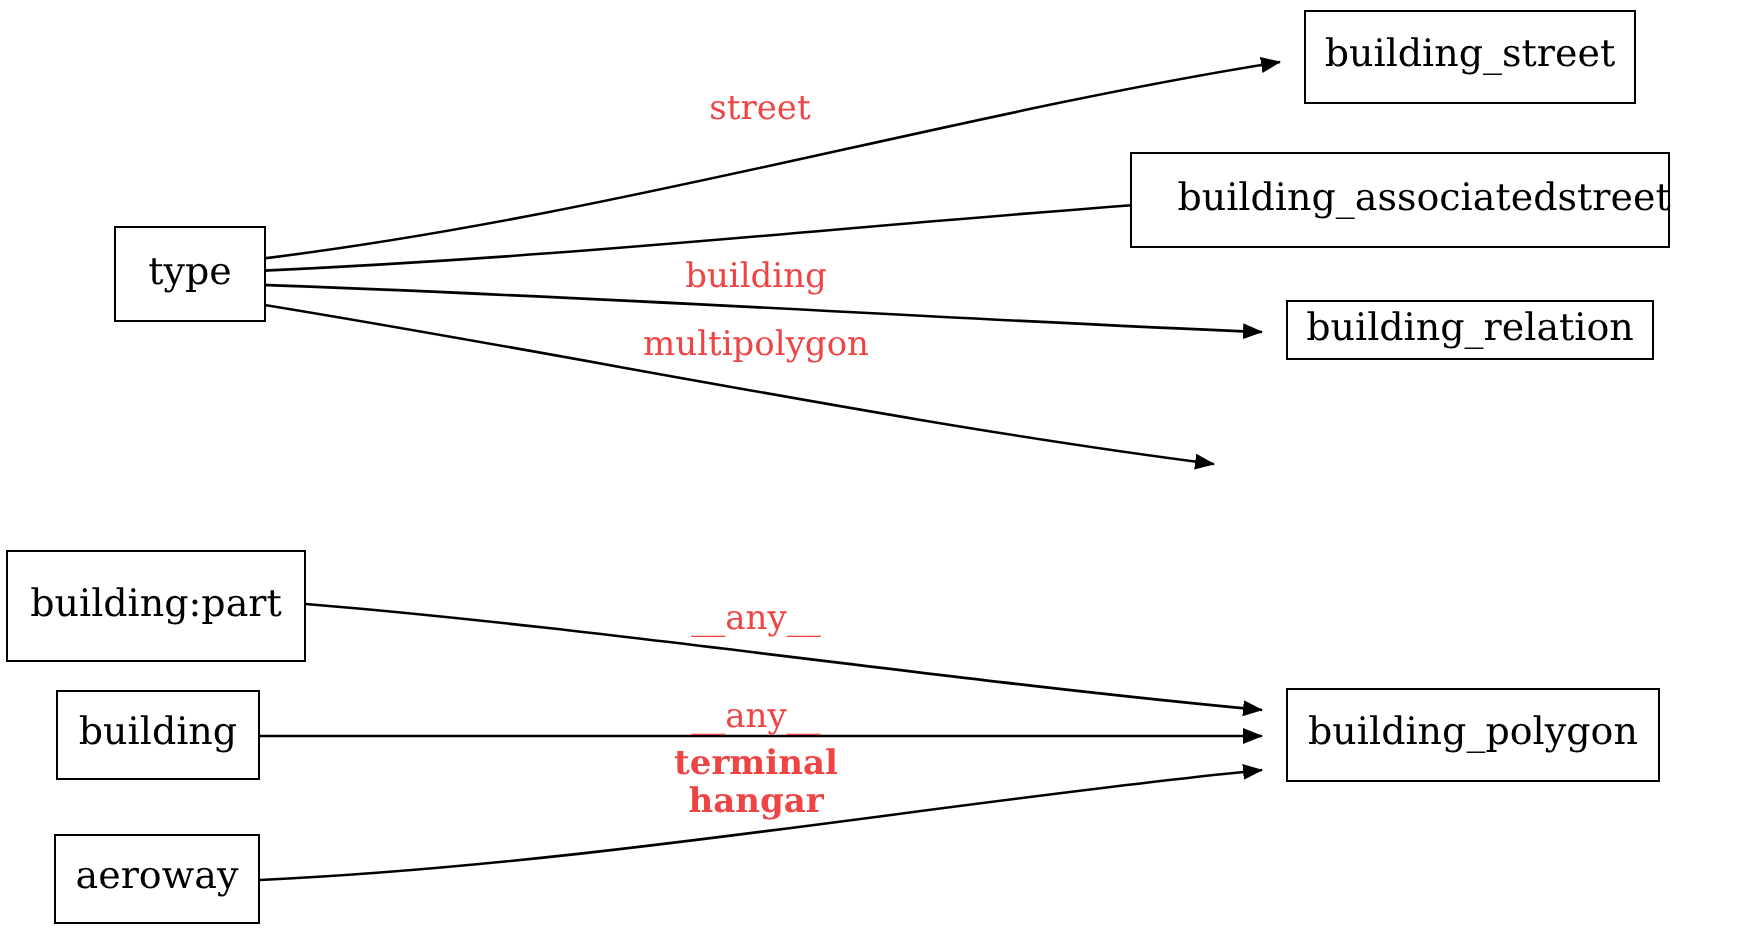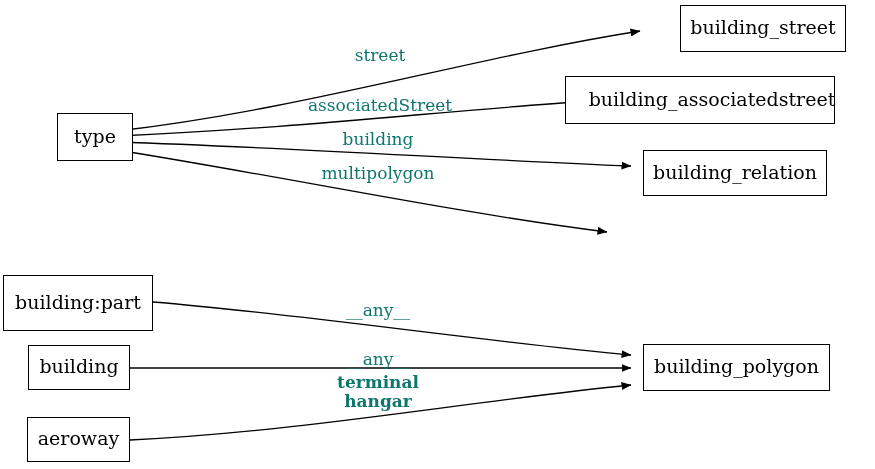--- a/index.html
+++ b/index.html
@@ -37,21 +37,21 @@
     font-size: 19px;
     line-height: 1;
     white-space: nowrap;
   }
   .node span {
     display: block;
     padding-bottom: 2px;
   }
   .edge-label {
     position: absolute;
-    color: #0f766e;
+    color: #ef4444;
     font-size: 17px;
     line-height: 19px;
     white-space: nowrap;
     transform: translate(-50%, -50%);
     text-align: center;
   }
 </style>
 </head>
 <body>
 
@@ -73,29 +73,29 @@
       <path d="M153,302 C300,314 470,340 631,355" marker-end="url(#arrow)"></path>
       <path d="M130,368 L631,368" marker-end="url(#arrow)"></path>
       <path d="M130,440 C300,432 470,401 631,385" marker-end="url(#arrow)"></path>
     </g>
   </svg>
 
   <div class="node" style="left:41px; top:113px; width:76px; height:48px;margin-left:16px;">
     <span>type</span>
   </div>
 
-  <div class="node" style="left:652px; top:5px; width:166px; height:47px;margin-left:28px;">
+  <div class="node" style="left:652px; top:5px; width:166px; height:47px;">
     <span>building_street</span>
   </div>
 
   <div class="node" style="left:565px; top:76px; width:270px; height:48px;padding-left:24px;">
     <span>building_associatedstreet</span>
   </div>
 
-  <div class="node" style="left:643px; top:150px; width:184px; height:46px;">
+  <div class="node" style="left:643px; top:150px; width:184px; height:30px;">
     <span>building_relation</span>
   </div>
 
 
   <div class="node" style="left:3px; top:275px; width:150px; height:56px;">
     <span>building:part</span>
   </div>
 
   <div class="node" style="left:28px; top:345px; width:102px; height:45px;">
     <span>building</span>
@@ -104,21 +104,20 @@
   <div class="node" style="left:27px; top:417px; width:103px; height:45px;">
     <span>aeroway</span>
   </div>
 
   <div class="node" style="left:643px; top:344px; width:187px; height:47px;align-items:center;">
     <span>building_polygon</span>
   </div>
 
   <div class="edge-label" style="left:380px; top:55px;">street</div>
 
-  <div class="edge-label" style="left:380px; top:105px;">associatedStreet</div>
 
   <div class="edge-label" style="left:378px; top:139px;">building</div>
 
   <div class="edge-label" style="left:378px; top:173px;">multipolygon</div>
 
   <div class="edge-label" style="left:378px; top:310px;">__any__</div>
 
   <div class="edge-label" style="left:378px; top:359px;">__any__</div>
 
   <div class="edge-label" style="left:378px; top:392px; white-space:pre;font-weight:bold;">terminal

